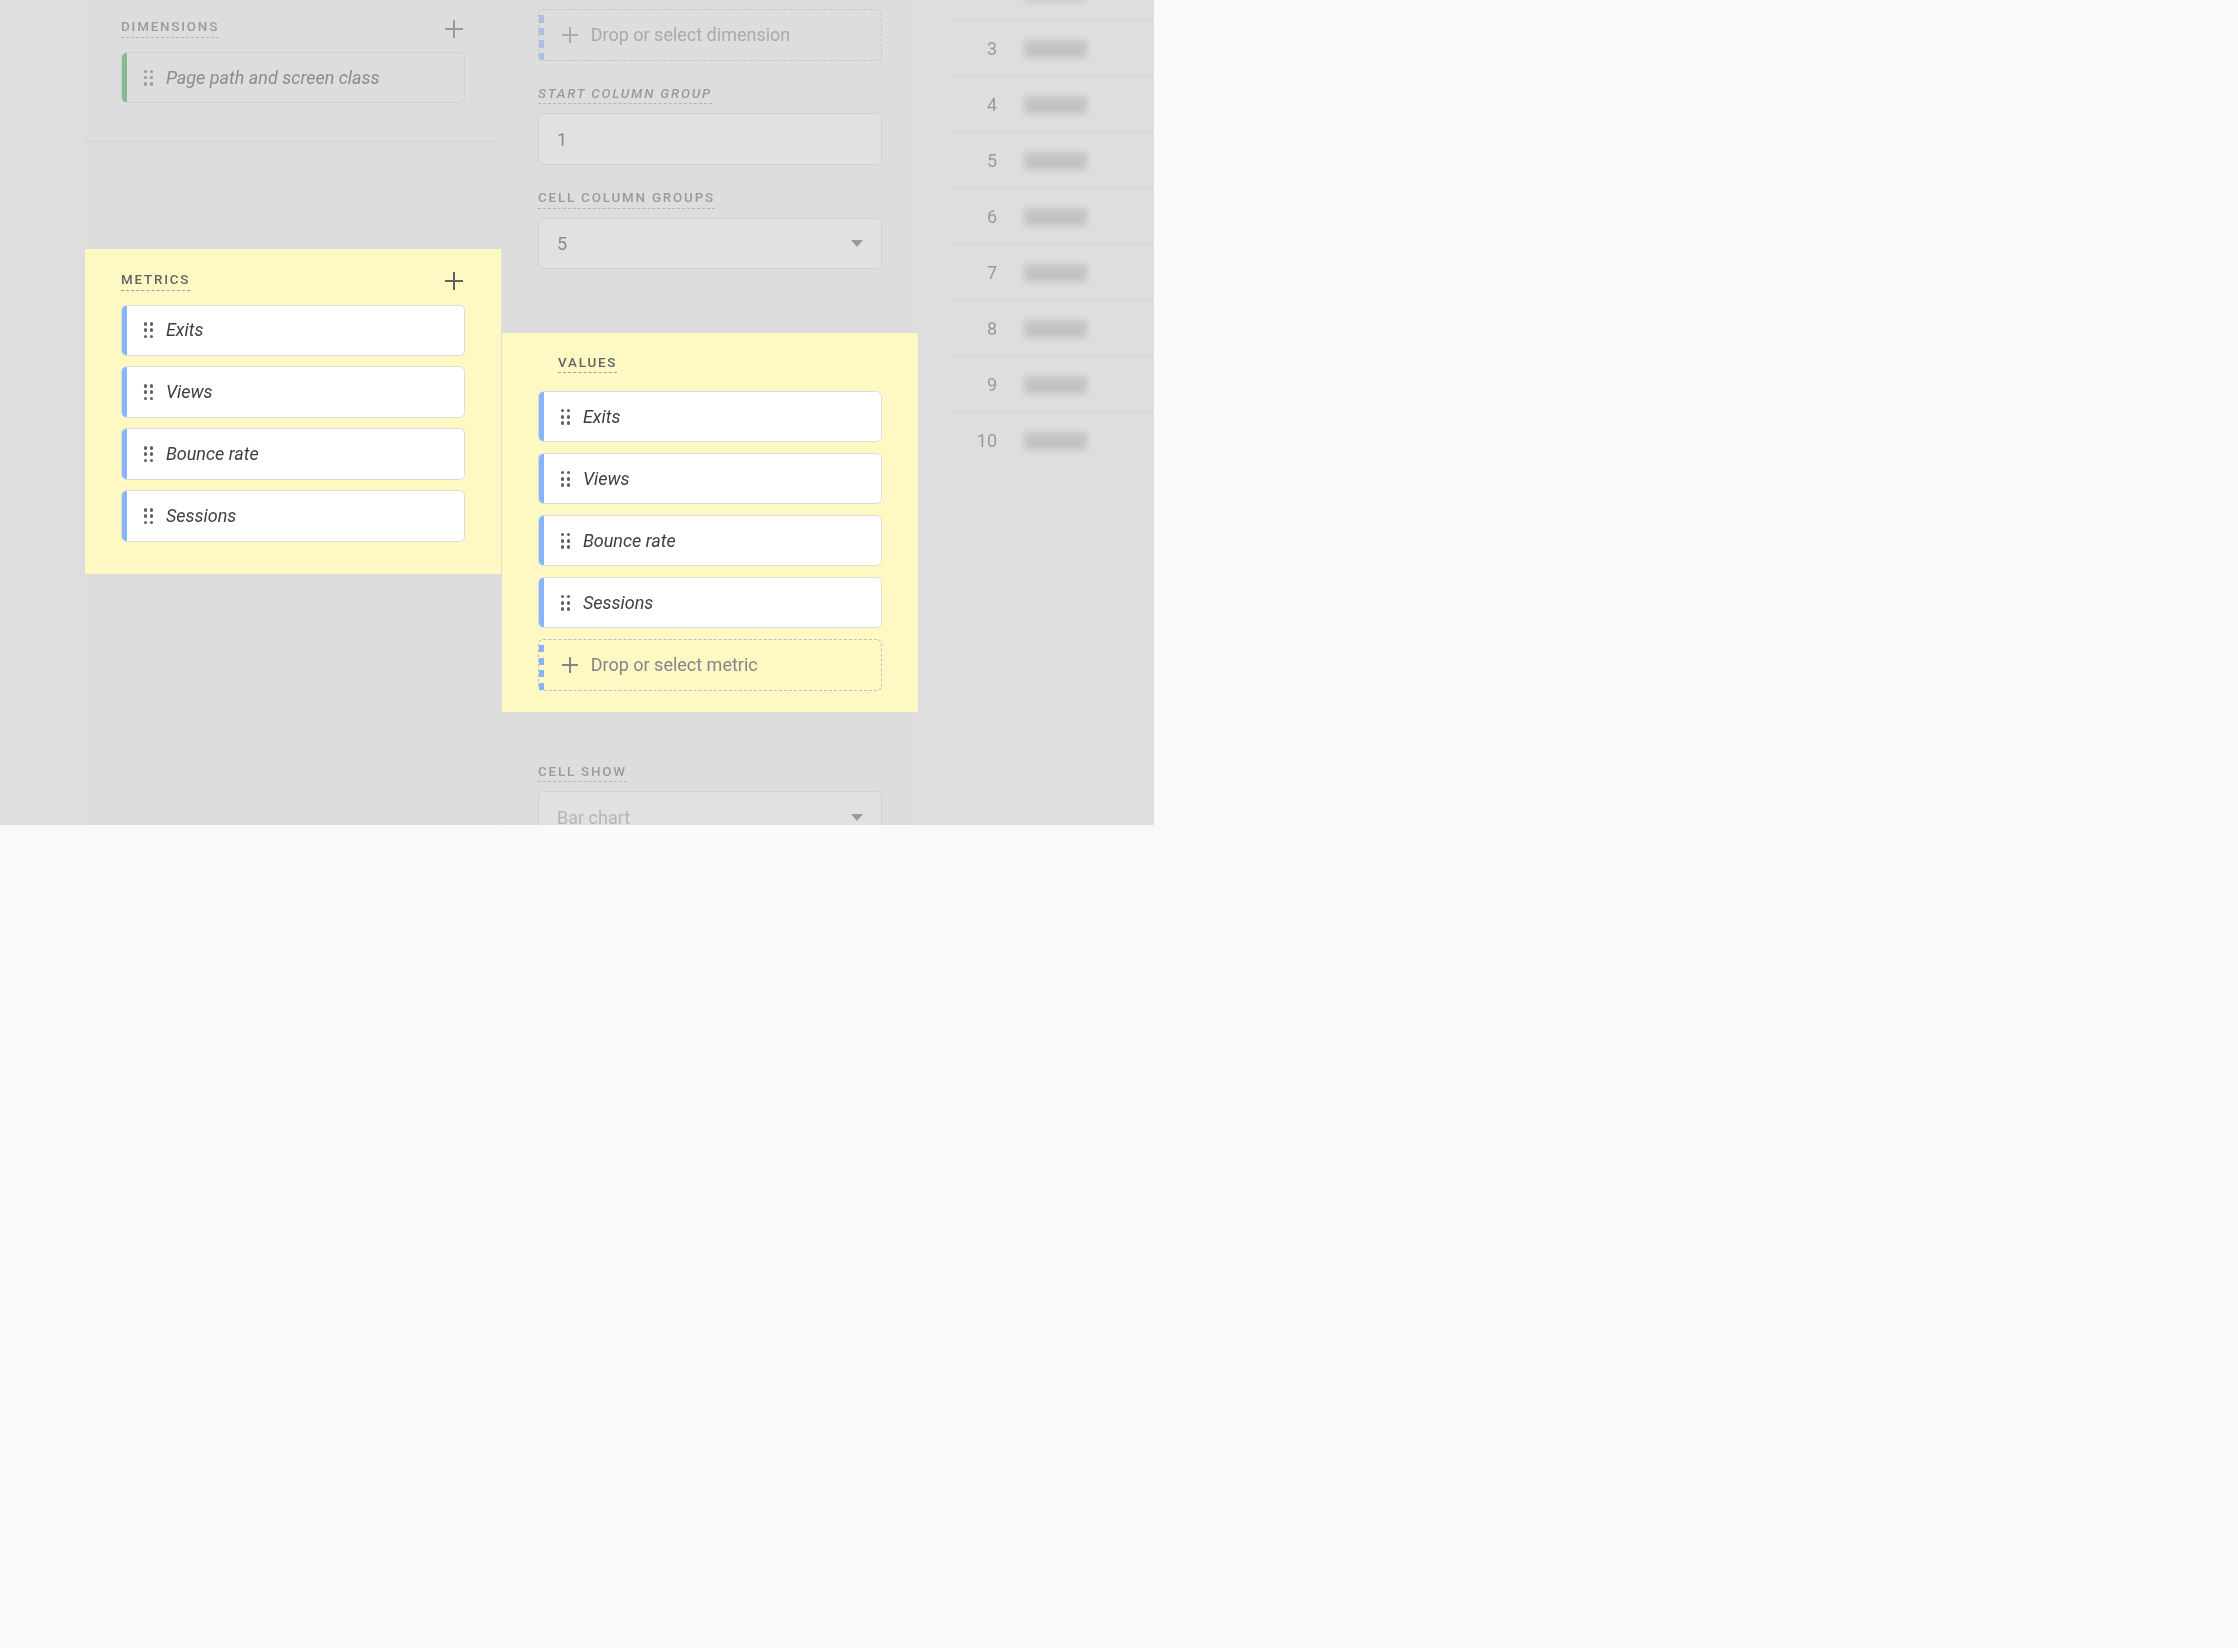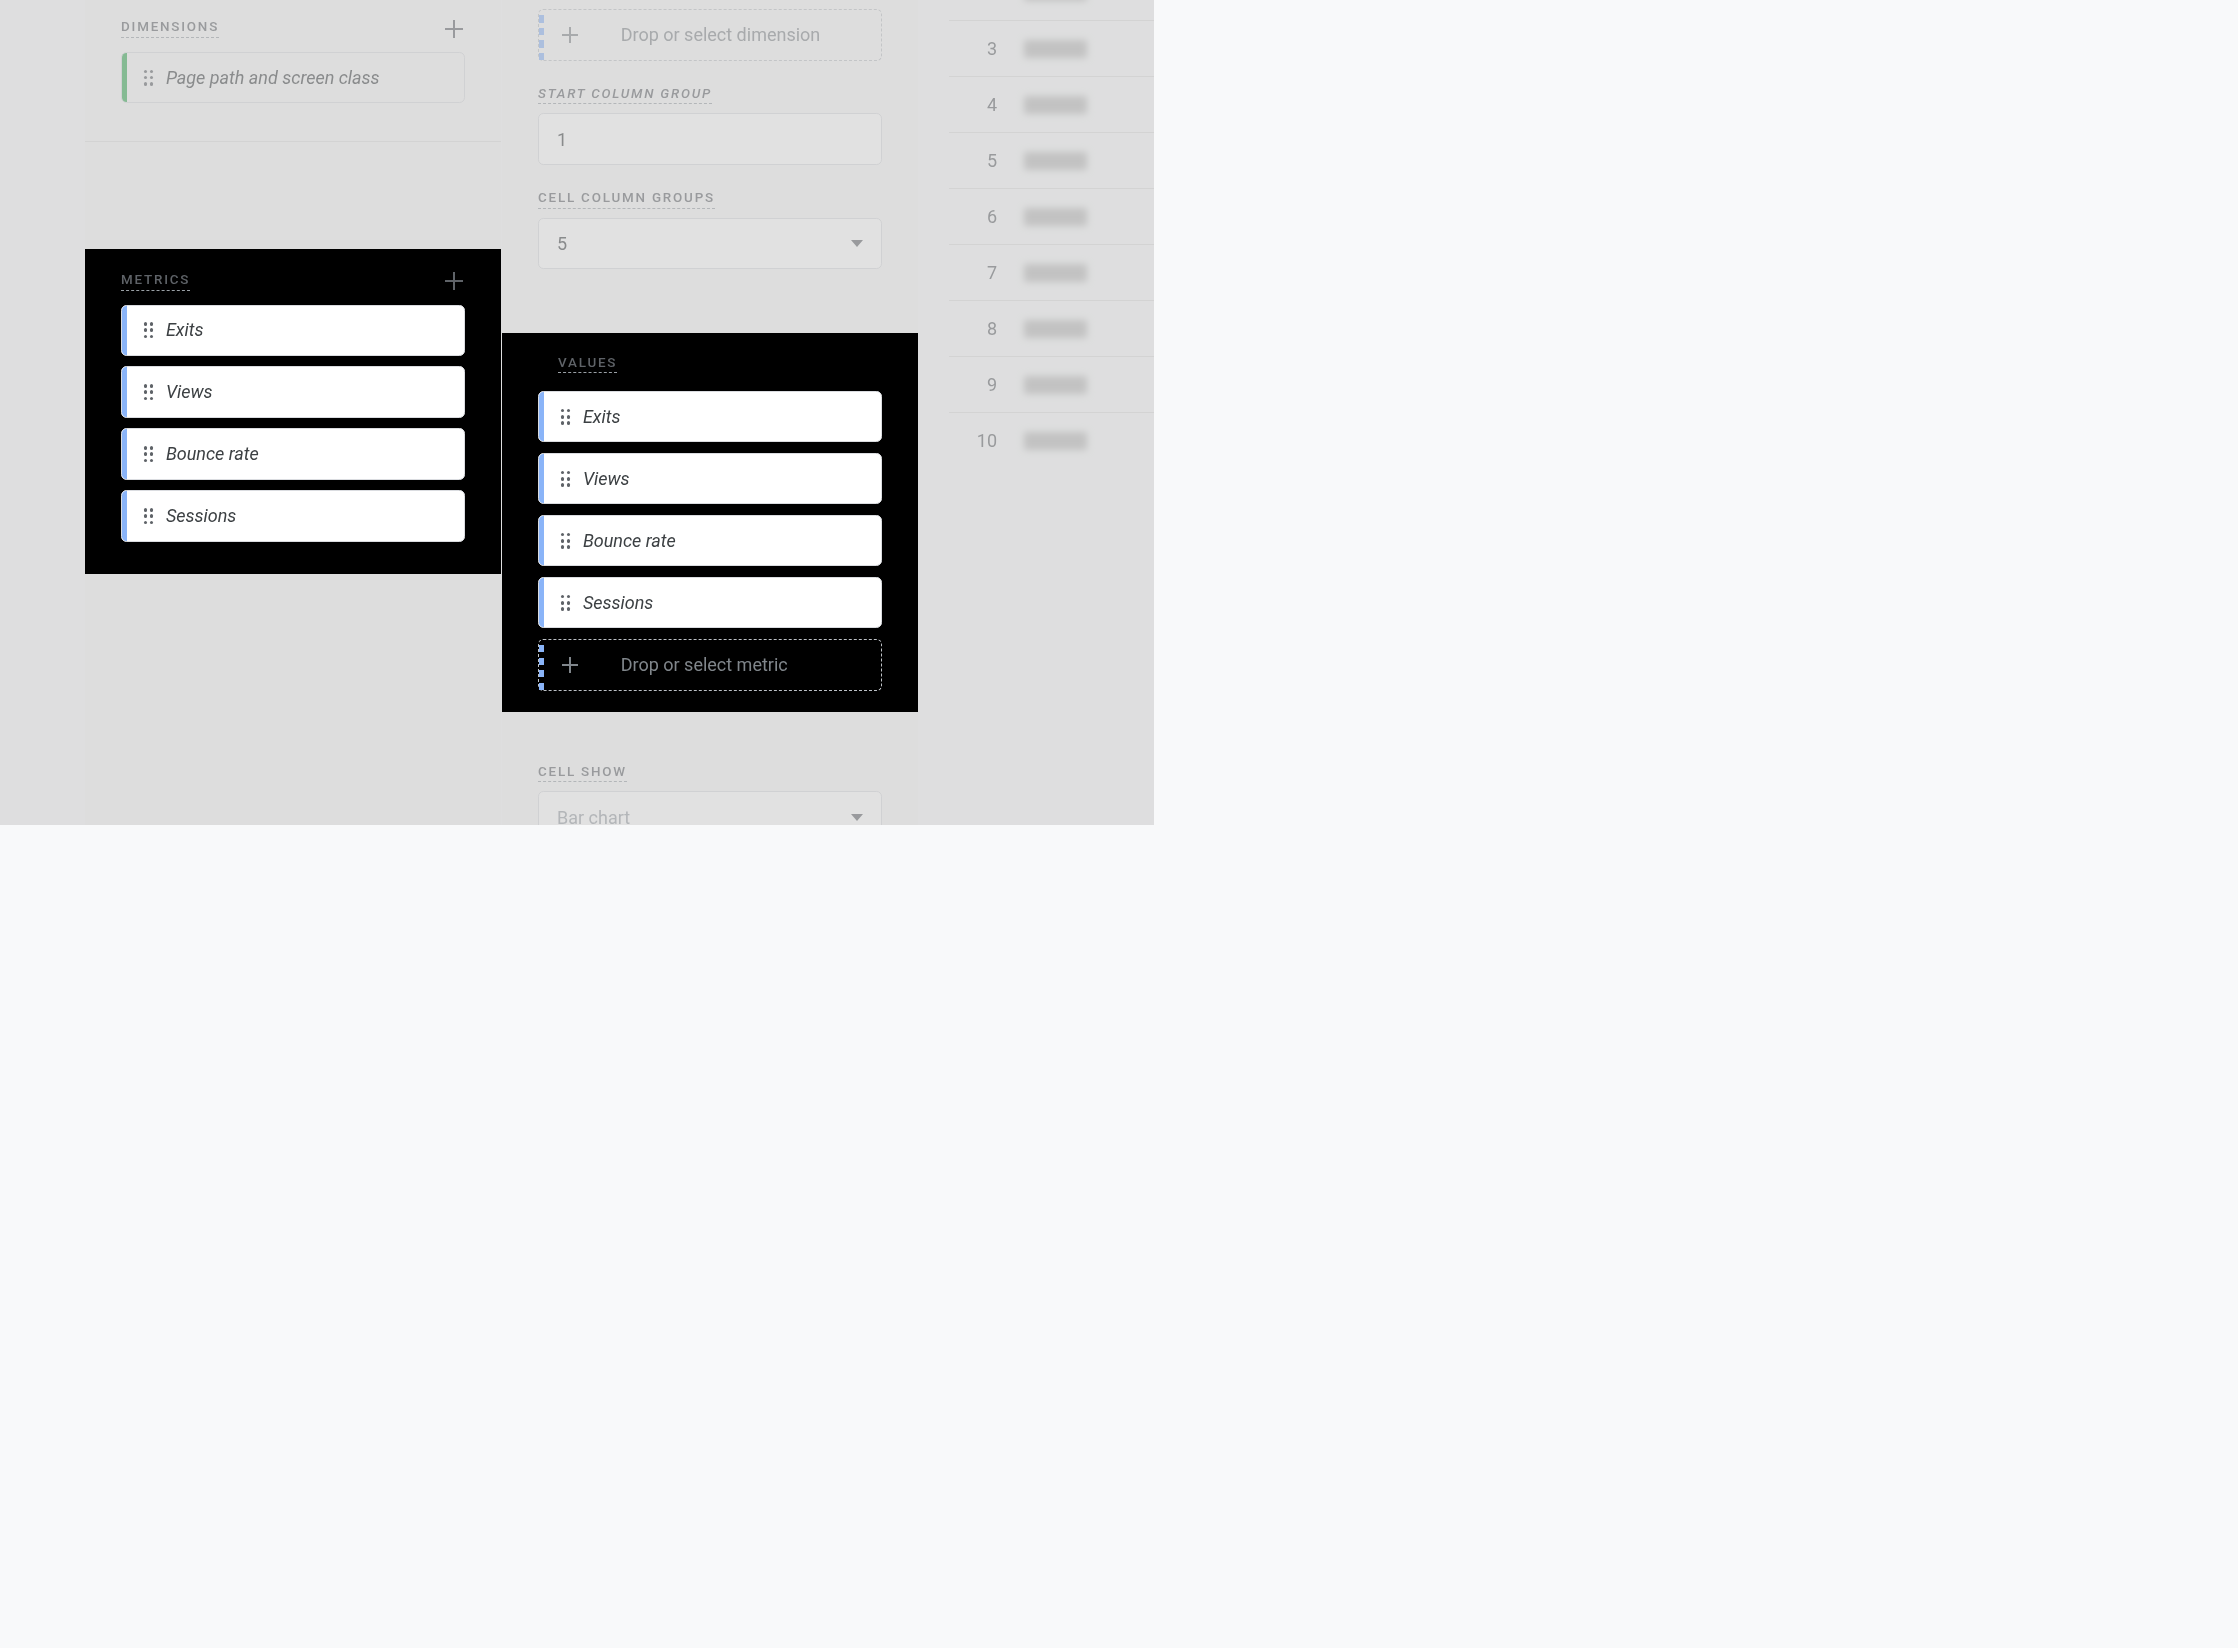--- a/index.html
+++ b/index.html
@@ -101,21 +101,20 @@
   .drop-target {
     display: flex;
     align-items: center;
     border: 0.9px dashed #bdc1c6;
     border-radius: 5.4px;
     padding: 14.3px 16px;
     position: relative;
     color: #80868b;
     font-size: 18px;
     cursor: pointer;
-    gap: 30px;
   }
   .drop-target .stripe-dashed {
     position: absolute;
     left: 0; top: 0; bottom: 0;
     width: 5.4px;
     background:
       repeating-linear-gradient(0deg,
         #8ab4f8 0 7.2px,
         transparent 7.2px 12.5px);
   }
@@ -147,21 +146,21 @@
   .chevron-down {
     width: 0; height: 0;
     border-left: 6.3px solid transparent;
     border-right: 6.3px solid transparent;
     border-top: 7.2px solid #5f6368;
   }
 
   
   .highlight {
     position: absolute;
-    background: #000000;
+    background: #fef9c3;
     z-index: 100;
     padding: 21.5px 36px 21.5px 36px;
   }
   .hl-metrics { left: 85px; top: 249px; width: 416px; }
   .hl-values  { left: 502px; top: 333px; width: 416px; }
 
   
   .result-area {
     position: absolute;
     right: 0; top: 0; bottom: 0;

